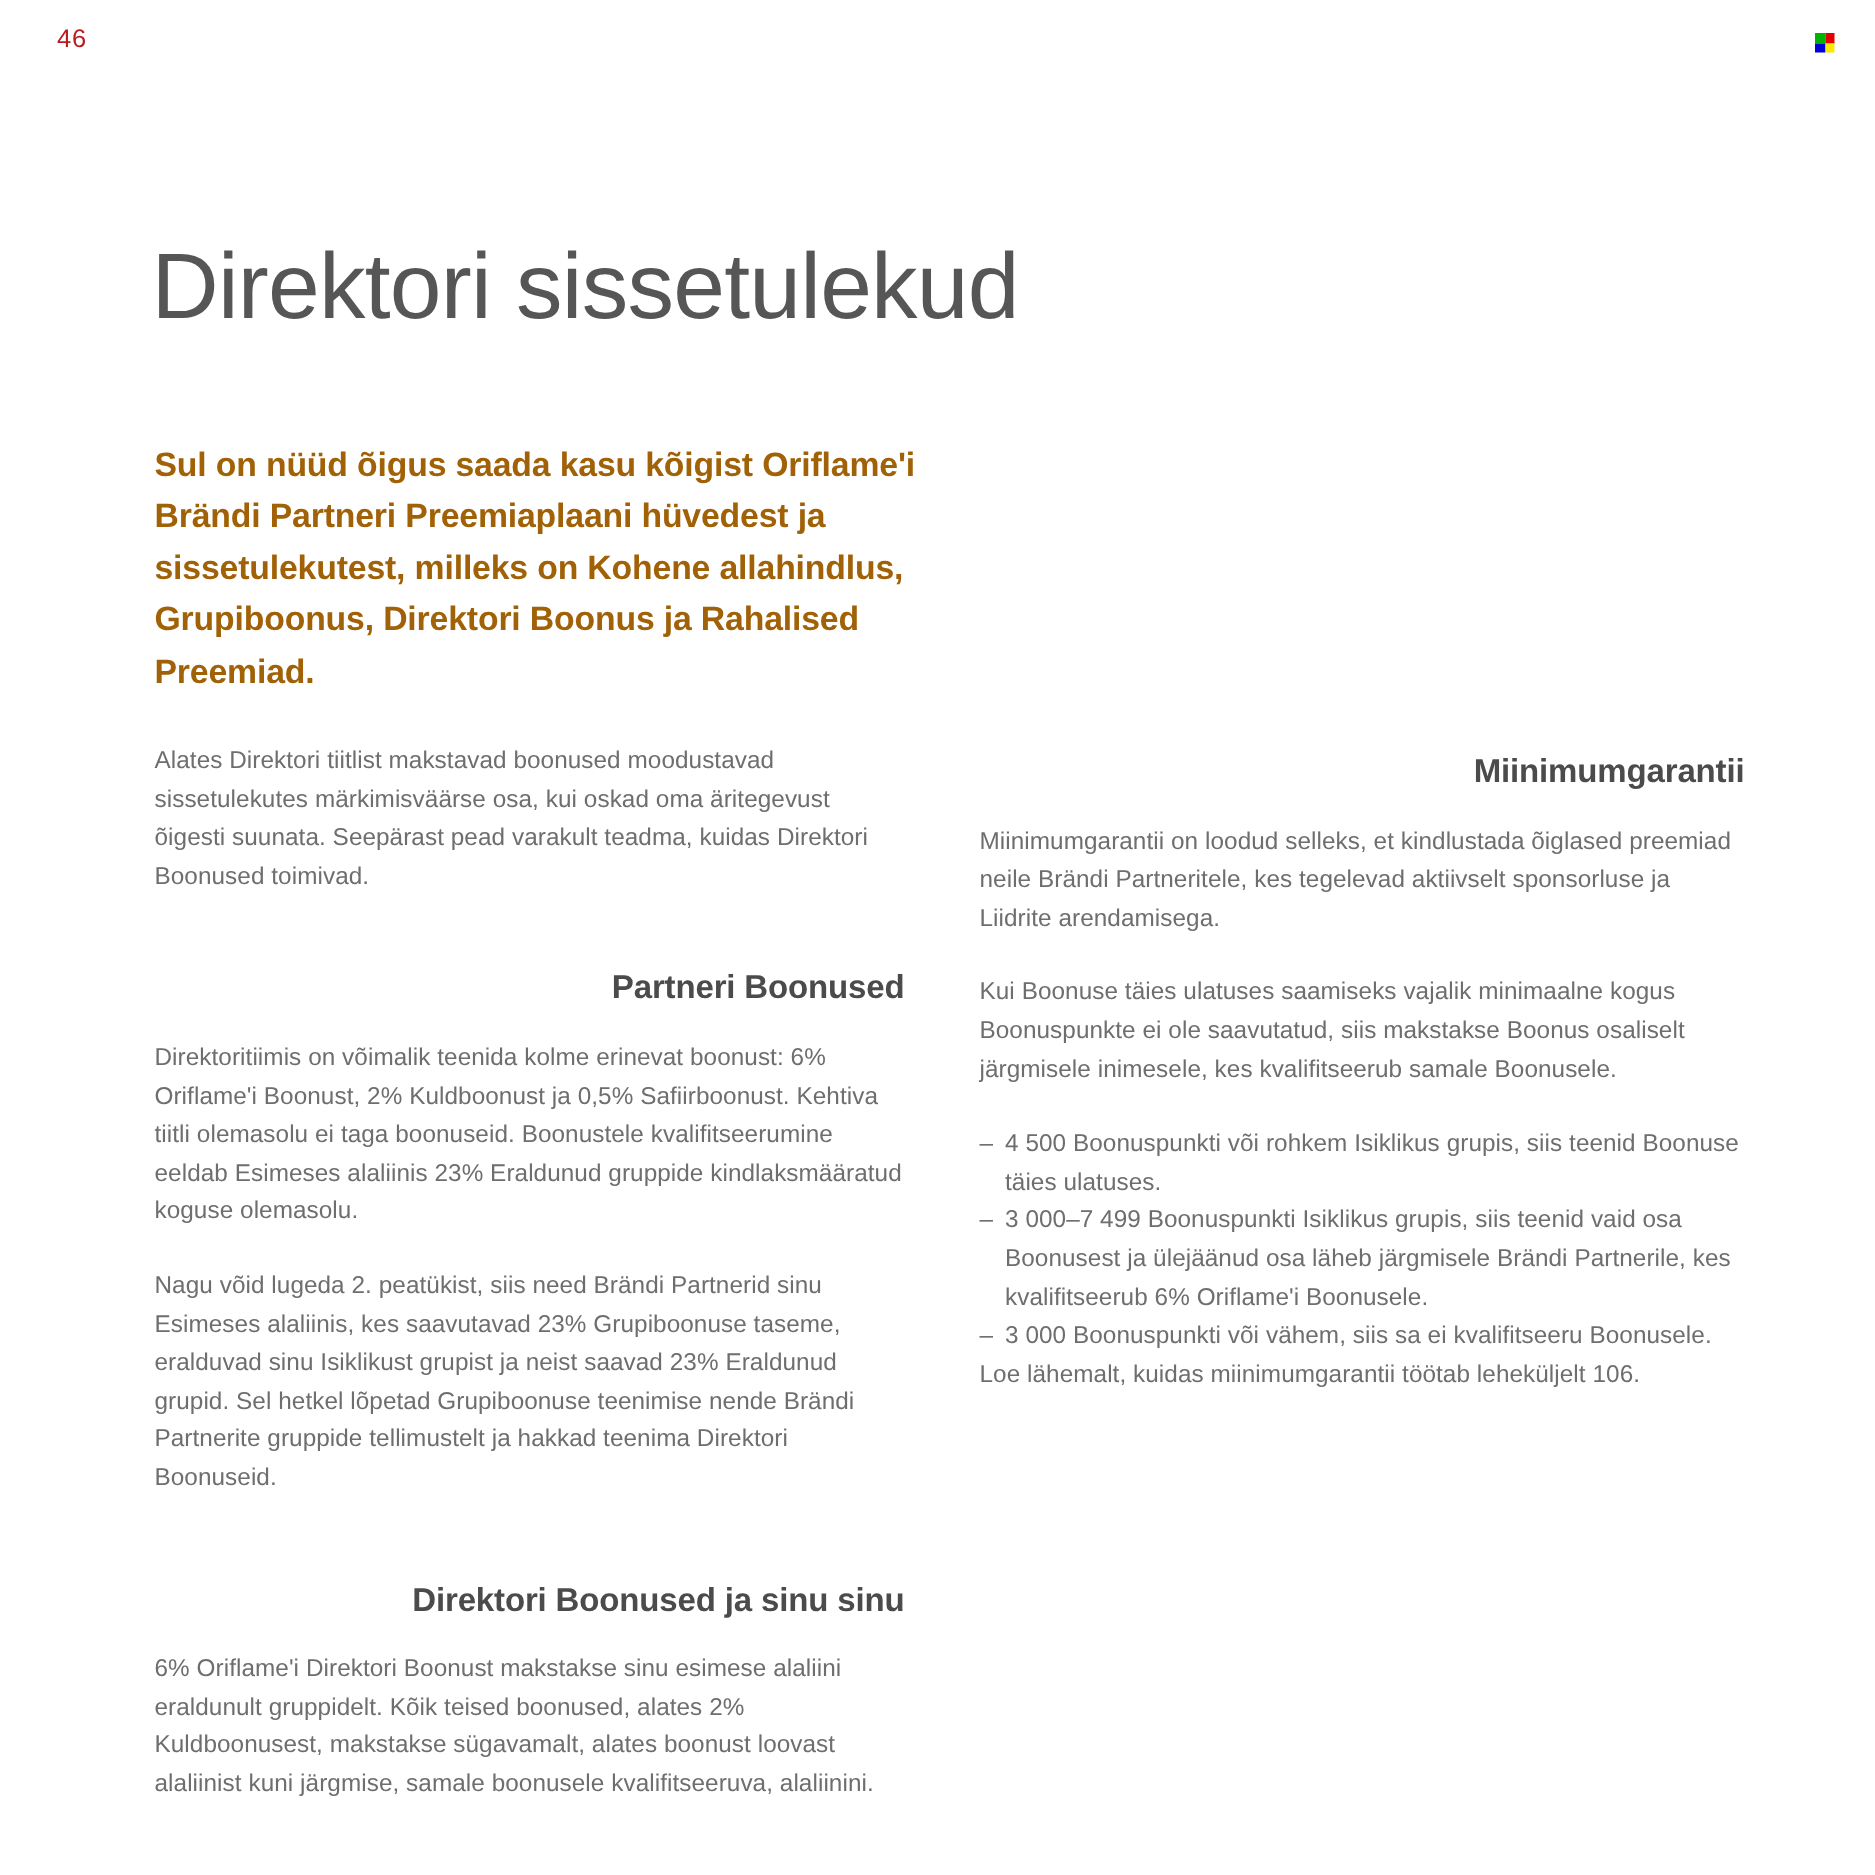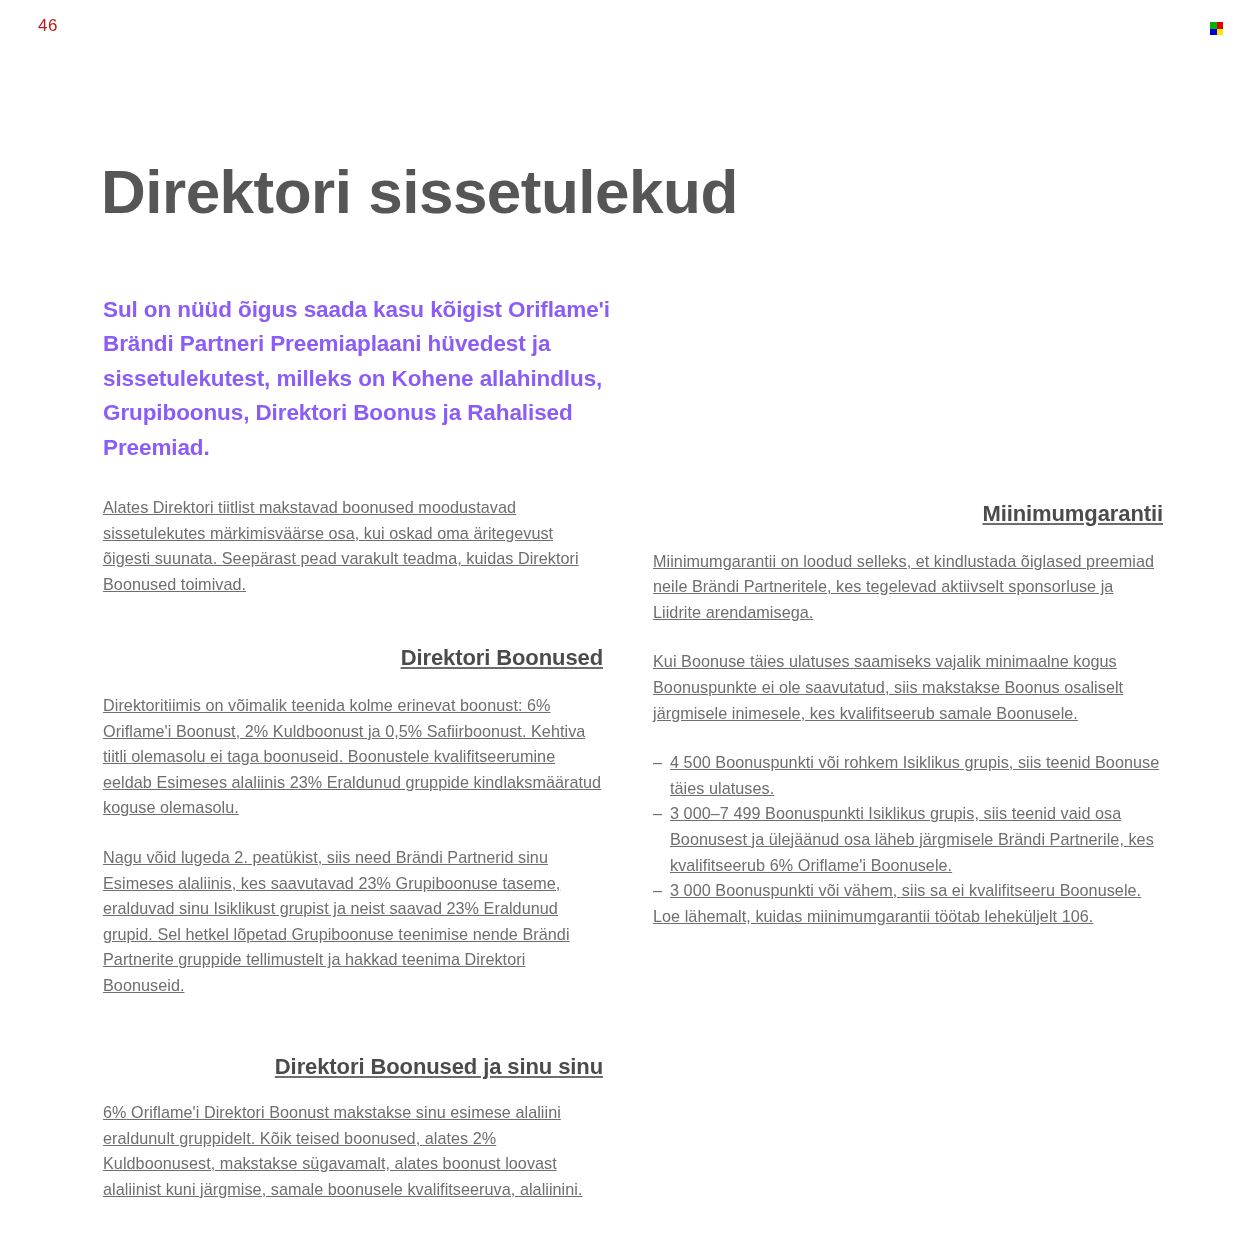--- a/index.html
+++ b/index.html
@@ -38,50 +38,49 @@
     grid-template-rows: 1fr 1fr;
   }
   .reg-mark i { display: block; }
 
   
   .page-title {
     position: absolute;
     left: 101px;
     top: 159px;
     font-size: 62px;
-    font-weight: 700;
+    font-weight: 400;
     color: #565656;
     letter-spacing: -0.5px;
     line-height: 1.05;
     margin: 0;
     white-space: nowrap;
   }
 
   
   .lead {
     position: absolute;
     left: 103px;
     top: 293px;
     width: 530px;
     font-size: 22.5px;
     font-weight: bold;
-    color: #8b5cf6;
+    color: #a16207;
     line-height: 1.53;
     letter-spacing: -0.1px;
   }
   .lead p { margin: 0; }
 
   
   .col {
     position: absolute;
     color: #6e6e6e;
     font-size: 16.2px;
     line-height: 1.58;
     letter-spacing: 0.05px;
-    text-decoration: underline;
   }
   .col-left  { left: 103px; top: 495px; width: 500px; }
   .col-right { left: 653px; top: 500px; width: 510px; }
 
   .col p { margin: 0; }
   .col .para + .para { margin-top: 24px; }
 
   .sect-head {
     margin: 0;
     font-size: 22px;
@@ -129,21 +128,21 @@
 <h1 class="page-title">Direktori sissetulekud</h1>
 
 <div class="lead">
   <p>Sul on nüüd õigus saada kasu kõigist Oriflame'i Brändi Partneri Preemiaplaani hüvedest ja sissetulekutest, milleks on Kohene allahindlus, Grupiboonus, Direktori Boonus ja Rahalised Preemiad.</p>
 </div>
 
 <div class="col col-left">
 
   <p class="para">Alates Direktori tiitlist makstavad boonused moodustavad sissetulekutes märkimisväärse osa, kui oskad oma äritegevust õigesti suunata. Seepärast pead varakult teadma, kuidas Direktori Boonused toimivad.</p>
 
-  <h2 class="sect-head">Direktori Boonused</h2>
+  <h2 class="sect-head">Partneri Boonused</h2>
 
   <p class="para">Direktoritiimis on võimalik teenida kolme erinevat boonust: 6% Oriflame'i Boonust, 2% Kuldboonust ja 0,5% Safiirboonust. Kehtiva tiitli olemasolu ei taga boonuseid. Boonustele kvalifitseerumine eeldab Esimeses alaliinis 23% Eraldunud gruppide kindlaksmääratud koguse olemasolu.</p>
 
   <p class="para">Nagu võid lugeda 2. peatükist, siis need Brändi Partnerid sinu Esimeses alaliinis, kes saavutavad 23% Grupiboonuse taseme, eralduvad sinu Isiklikust grupist ja neist saavad 23% Eraldunud grupid.  Sel hetkel lõpetad Grupiboonuse teenimise nende Brändi Partnerite gruppide tellimustelt ja hakkad teenima Direktori Boonuseid.</p>
 
   <h2 class="sect-head second">Direktori Boonused ja sinu sinu</h2>
 
   <p class="para">6% Oriflame'i Direktori Boonust makstakse sinu esimese alaliini eraldunult gruppidelt. Kõik teised boonused, alates 2% Kuldboonusest, makstakse sügavamalt, alates boonust loovast alaliinist kuni järgmise, samale boonusele kvalifitseeruva, alaliinini.</p>
 </div>
 

